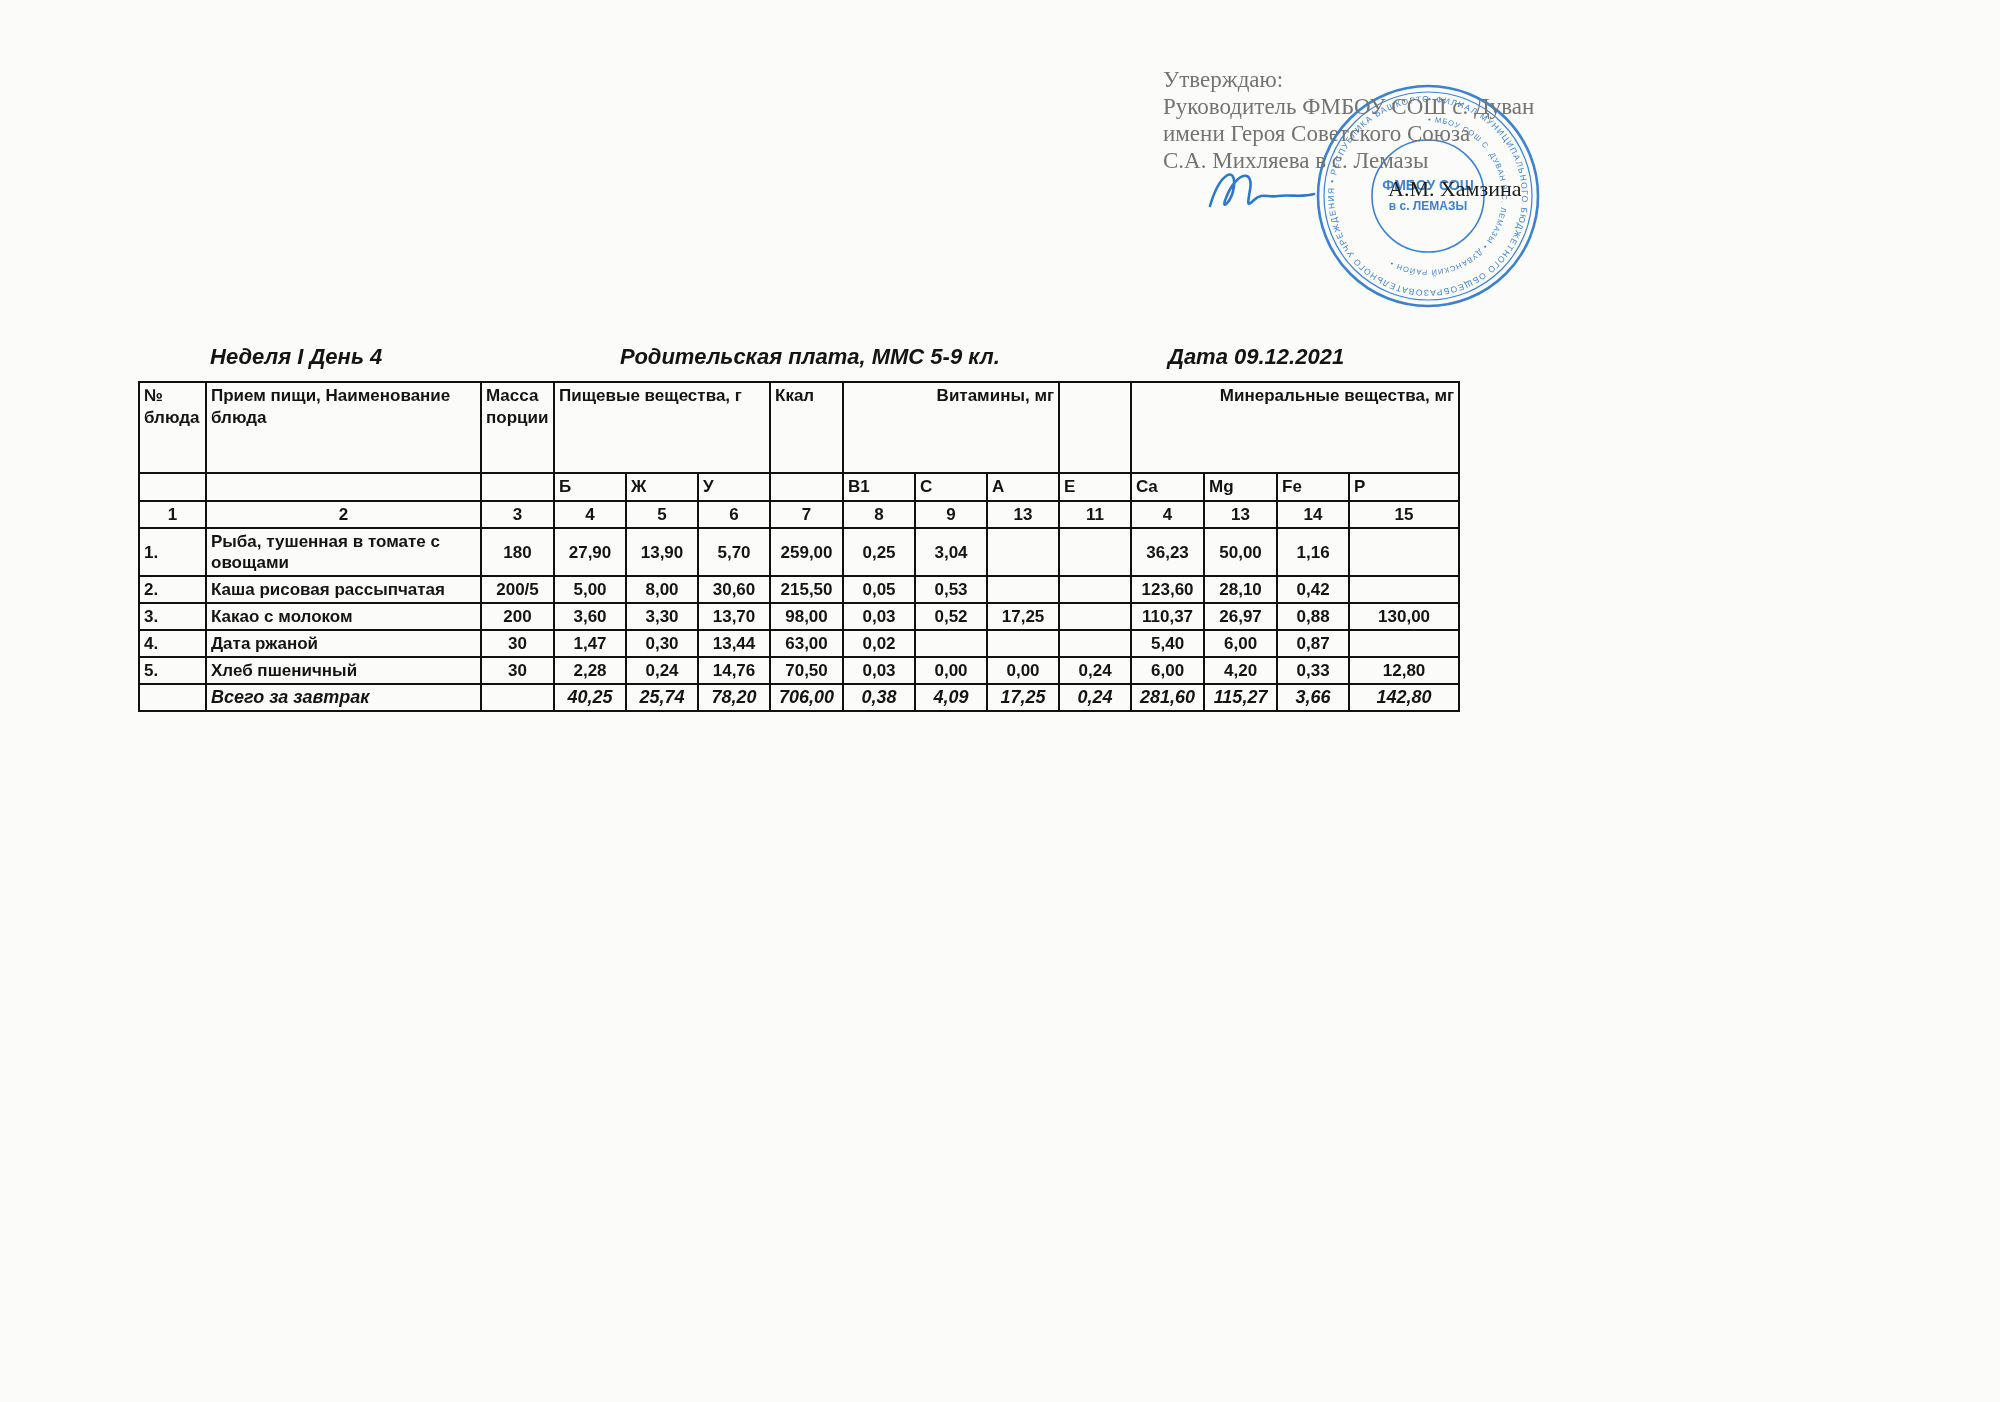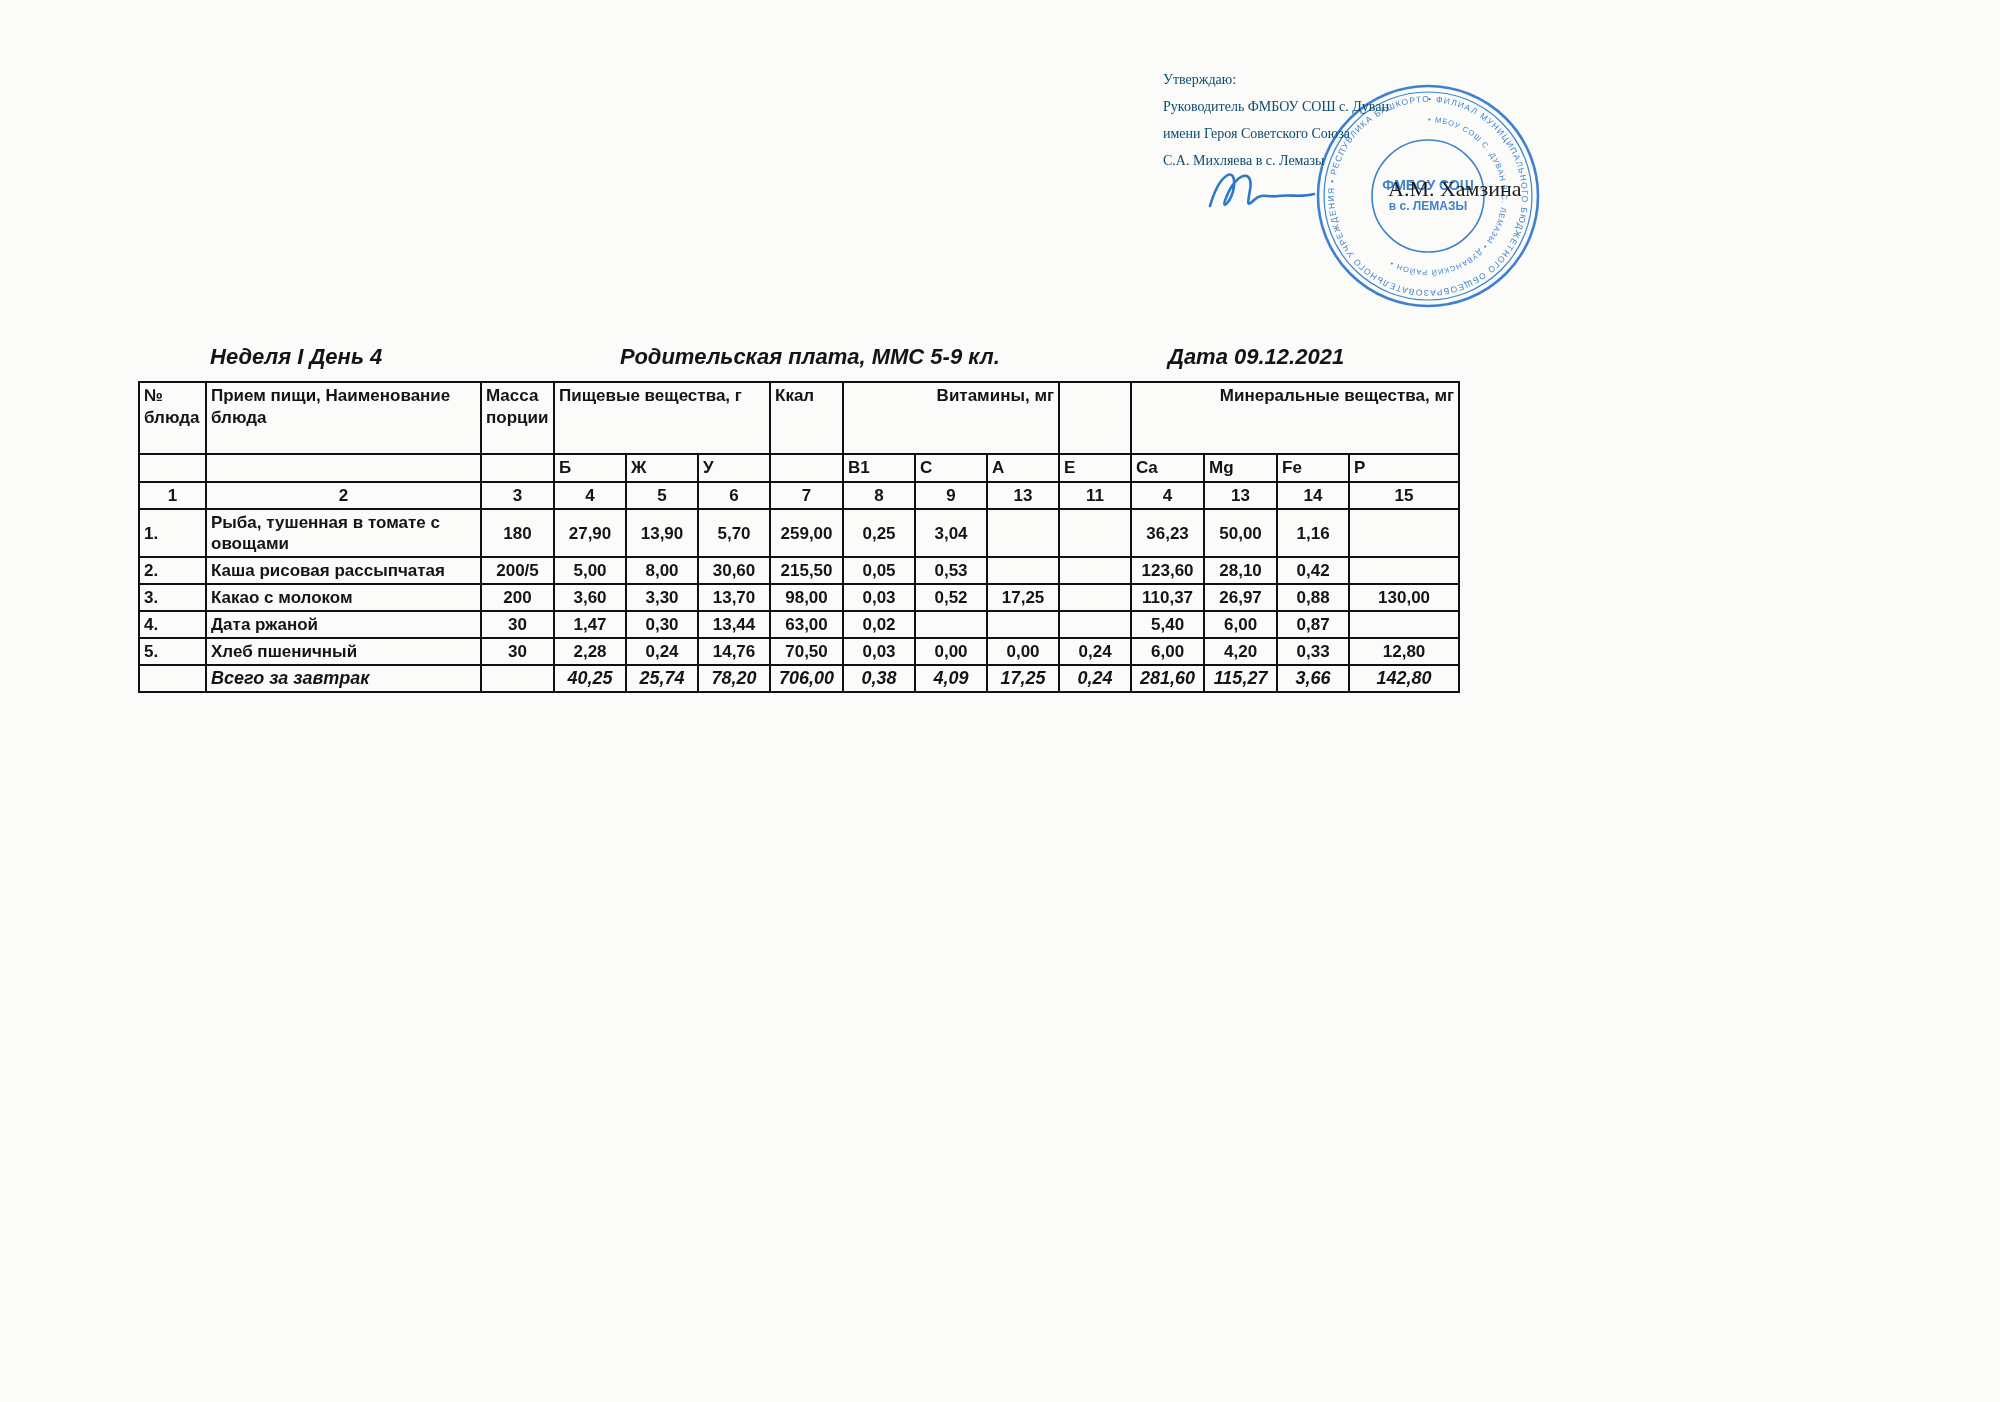--- a/index.html
+++ b/index.html
@@ -11,21 +11,21 @@
     color: #161616;
     position: relative;
     overflow: hidden;
   }
   .sheet { position: absolute; inset: 0; }
 
   
   .approval {
     position: absolute; left: 1163px; top: 66px;
     font-family: "Liberation Serif", serif;
-    font-size: 14px; line-height: 27px; color: #0c4a6e;
+    font-size: 23px; line-height: 27px; color: #737373;
     white-space: nowrap; z-index: 3;
   }
   .signer {
     position: absolute; left: 1388px; top: 176px;
     font-family: "Liberation Serif", serif;
     font-size: 22px; color: #1c1c1c; z-index: 4; white-space: nowrap;
   }
 
   
   .stamp { position: absolute; left: 1314px; top: 82px; width: 228px; height: 228px; z-index: 2; opacity: .92; }
@@ -47,21 +47,21 @@
   table.menu {
     border-collapse: collapse; table-layout: fixed; width: 1322px;
     background: transparent;
   }
   table.menu th, table.menu td {
     border: 2px solid #101010;
     font-weight: bold; font-size: 17px; color: #141414;
     padding: 2px 4px; overflow: hidden;
   }
   table.menu th { text-align: left; vertical-align: top; line-height: 22px; }
-  .group-row th { height: 72px; }
+  .group-row th { height: 91px; }
   .group-row .c { text-align: right; }
   .sub-row th { text-align: center; height: 26px; line-height: 22px; }
   .nums-row td { text-align: center; height: 26px; }
   td { text-align: center; vertical-align: middle; height: 27px; line-height: 21px; }
   td.name-cell { text-align: left; }
   tr.row-section td { font-style: italic; font-size: 18px; }
   tr.row-total td { font-style: italic; font-size: 18px; }
   tr.row-item td.name-cell, tr.row-item td:first-child { font-size: 17px; }
   tr.row-item td:first-child { text-align: left; }
 </style>

